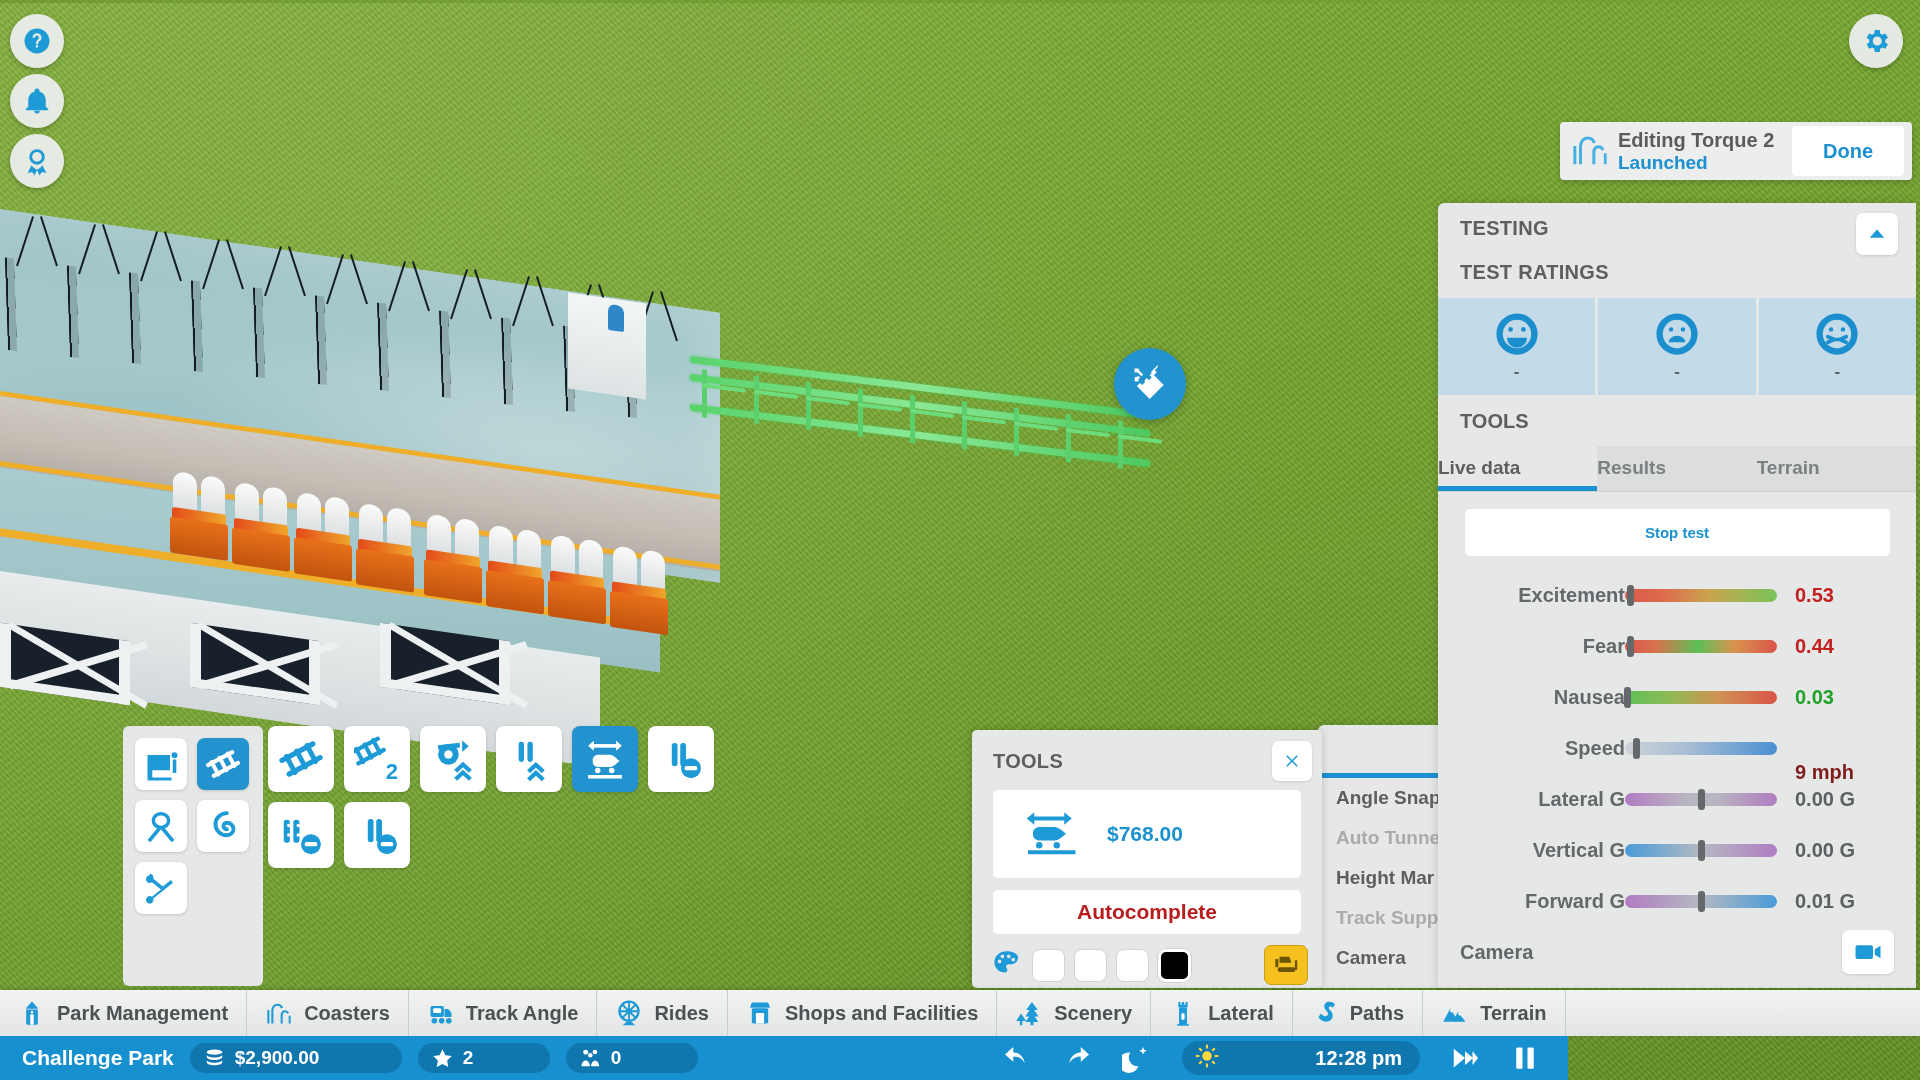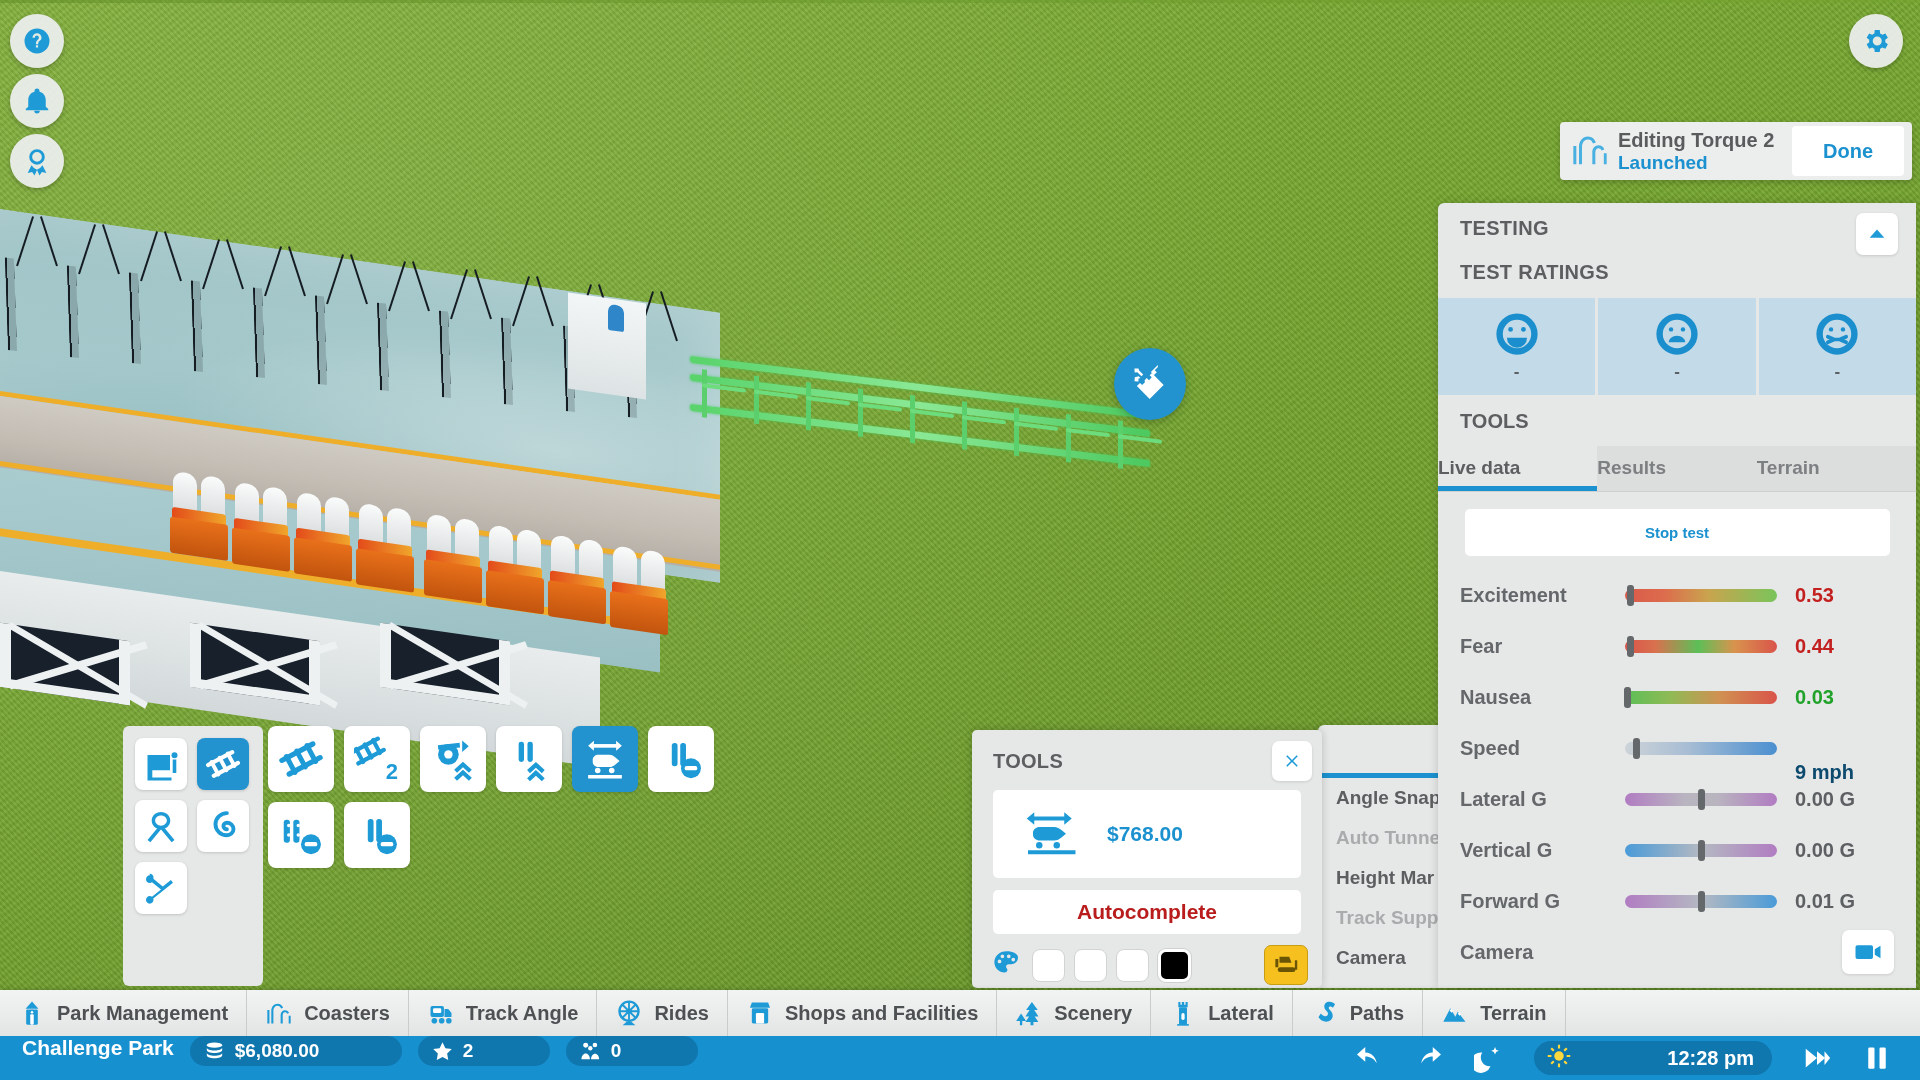--- a/index.html
+++ b/index.html
@@ -199,21 +199,21 @@
   }
   .tabs-underline{height:1px;background:#cfd0d0;}
 
   .stop-btn{
     display:block;width:425px;height:47px;margin:17px auto 0 auto;background:#fff;
     border:none;border-radius:5px;color:#1b91cf;font-size:15px;font-weight:bold;cursor:pointer;
     font-family:"Liberation Sans",sans-serif;
   }
 
   .metrics{margin-top:14px;padding:0 22px 0 22px;}
-  .metric{display:flex;align-items:center;height:51px;}
+  .metric{display:flex;align-items:center;height:51px;text-align:right;}
   .m-label{width:165px;font-size:20px;color:#65686b;font-weight:bold;}
   .m-track{
     position:relative;width:152px;height:13px;border-radius:7px;flex:0 0 auto;
   }
   .m-knob{
     position:absolute;top:-4px;width:7px;height:21px;border-radius:3px;background:#65686b;
   }
   .m-val{margin-left:18px;font-size:20px;font-weight:bold;}
   .camera-row{display:flex;align-items:center;height:50px;}
   .cam-btn{
@@ -306,22 +306,22 @@
   .nav-item{
     display:flex;align-items:center;gap:11px;padding:0 18px;height:46px;cursor:pointer;
     border-right:1px solid #c9cccc;
   }
   .nav-item:first-child{border-left:none;}
   .nav-item svg{width:28px;height:28px;fill:#1e9bd7;flex:0 0 auto;}
   .nav-label{font-size:20px;color:#4e5153;font-weight:bold;white-space:nowrap;}
 
   
   .statusbar{
-    position:absolute;left:0;bottom:0;width:1920px;height:44px;
-    background:#1790cf;display:flex;padding-left:22px;gap:16px;
+    position:absolute;left:0;bottom:0;width:1568px;height:44px;
+    background:#1790cf;display:flex;align-items:center;padding-left:22px;gap:16px;
   }
   .park-name{font-size:21px;color:#fff;font-weight:bold;}
   .pill{
     height:30px;border-radius:15px;background:#1076ae;display:flex;align-items:center;
     gap:9px;padding:0 20px 0 13px;color:#fff;font-size:19px;font-weight:bold;
   }
   .pill svg{width:23px;height:23px;fill:#fff;}
   .pill.money{min-width:212px;}
   .pill.stars{min-width:132px;}
   .pill.guests{min-width:132px;}
@@ -599,21 +599,21 @@
           <div class="m-track" style="background:linear-gradient(90deg,#5cbf57 0%,#8fba55 30%,#d09152 62%,#d9544a 100%);">
             <div class="m-knob" style="left:calc(1% - 3px);"></div>
           </div>
           <div class="m-val" style="color:#21a32b;">0.03</div>
         </div>
         <div class="metric">
           <div class="m-label">Speed</div>
           <div class="m-track" style="background:linear-gradient(90deg,#cdd3d8 0%,#a9bed4 40%,#4a8fd0 100%);">
             <div class="m-knob" style="left:calc(7% - 3px);"></div>
           </div>
-          <div class="m-val" style="color:#0c4a6e;margin-top:48px;">9 mph</div>
+          <div class="m-val" style="color:#7f1d1d;margin-top:48px;">9 mph</div>
         </div>
         <div class="metric">
           <div class="m-label">Lateral G</div>
           <div class="m-track" style="background:linear-gradient(90deg,#b17cc2 0%,#b9b5c0 40%,#b9b5bf 60%,#b17cc2 100%);">
             <div class="m-knob" style="left:calc(50% - 3px);"></div>
           </div>
           <div class="m-val" style="color:#5d6063;">0.00 G</div>
         </div>
         <div class="metric">
           <div class="m-label">Vertical G</div>
@@ -903,21 +903,21 @@
 
   <div class="statusbar">
     <div class="park-name">Challenge Park</div>
 
     <div class="pill money">
       <svg viewBox="0 0 24 24">
         <ellipse cx="12" cy="5.4" rx="8" ry="2.8"></ellipse>
         <path d="M4 8.2c0 1.55 3.6 2.8 8 2.8s8-1.25 8-2.8v2.6c0 1.55-3.6 2.8-8 2.8s-8-1.25-8-2.8V8.2z"></path>
         <path d="M4 13.6c0 1.55 3.6 2.8 8 2.8s8-1.25 8-2.8v2.6c0 1.55-3.6 2.8-8 2.8s-8-1.25-8-2.8v-2.6z"></path>
       </svg>
-      <span>$6,080.00</span>
+      <span>$2,900.00</span>
     </div>
 
     <div class="pill stars">
       <svg viewBox="0 0 24 24">
         <path d="M12 2.4l3 6.1 6.7 1-4.85 4.7 1.15 6.7L12 17.7l-6 3.2 1.15-6.7L2.3 9.5l6.7-1z"></path>
       </svg>
       <span>2</span>
     </div>
 
     <div class="pill guests">

